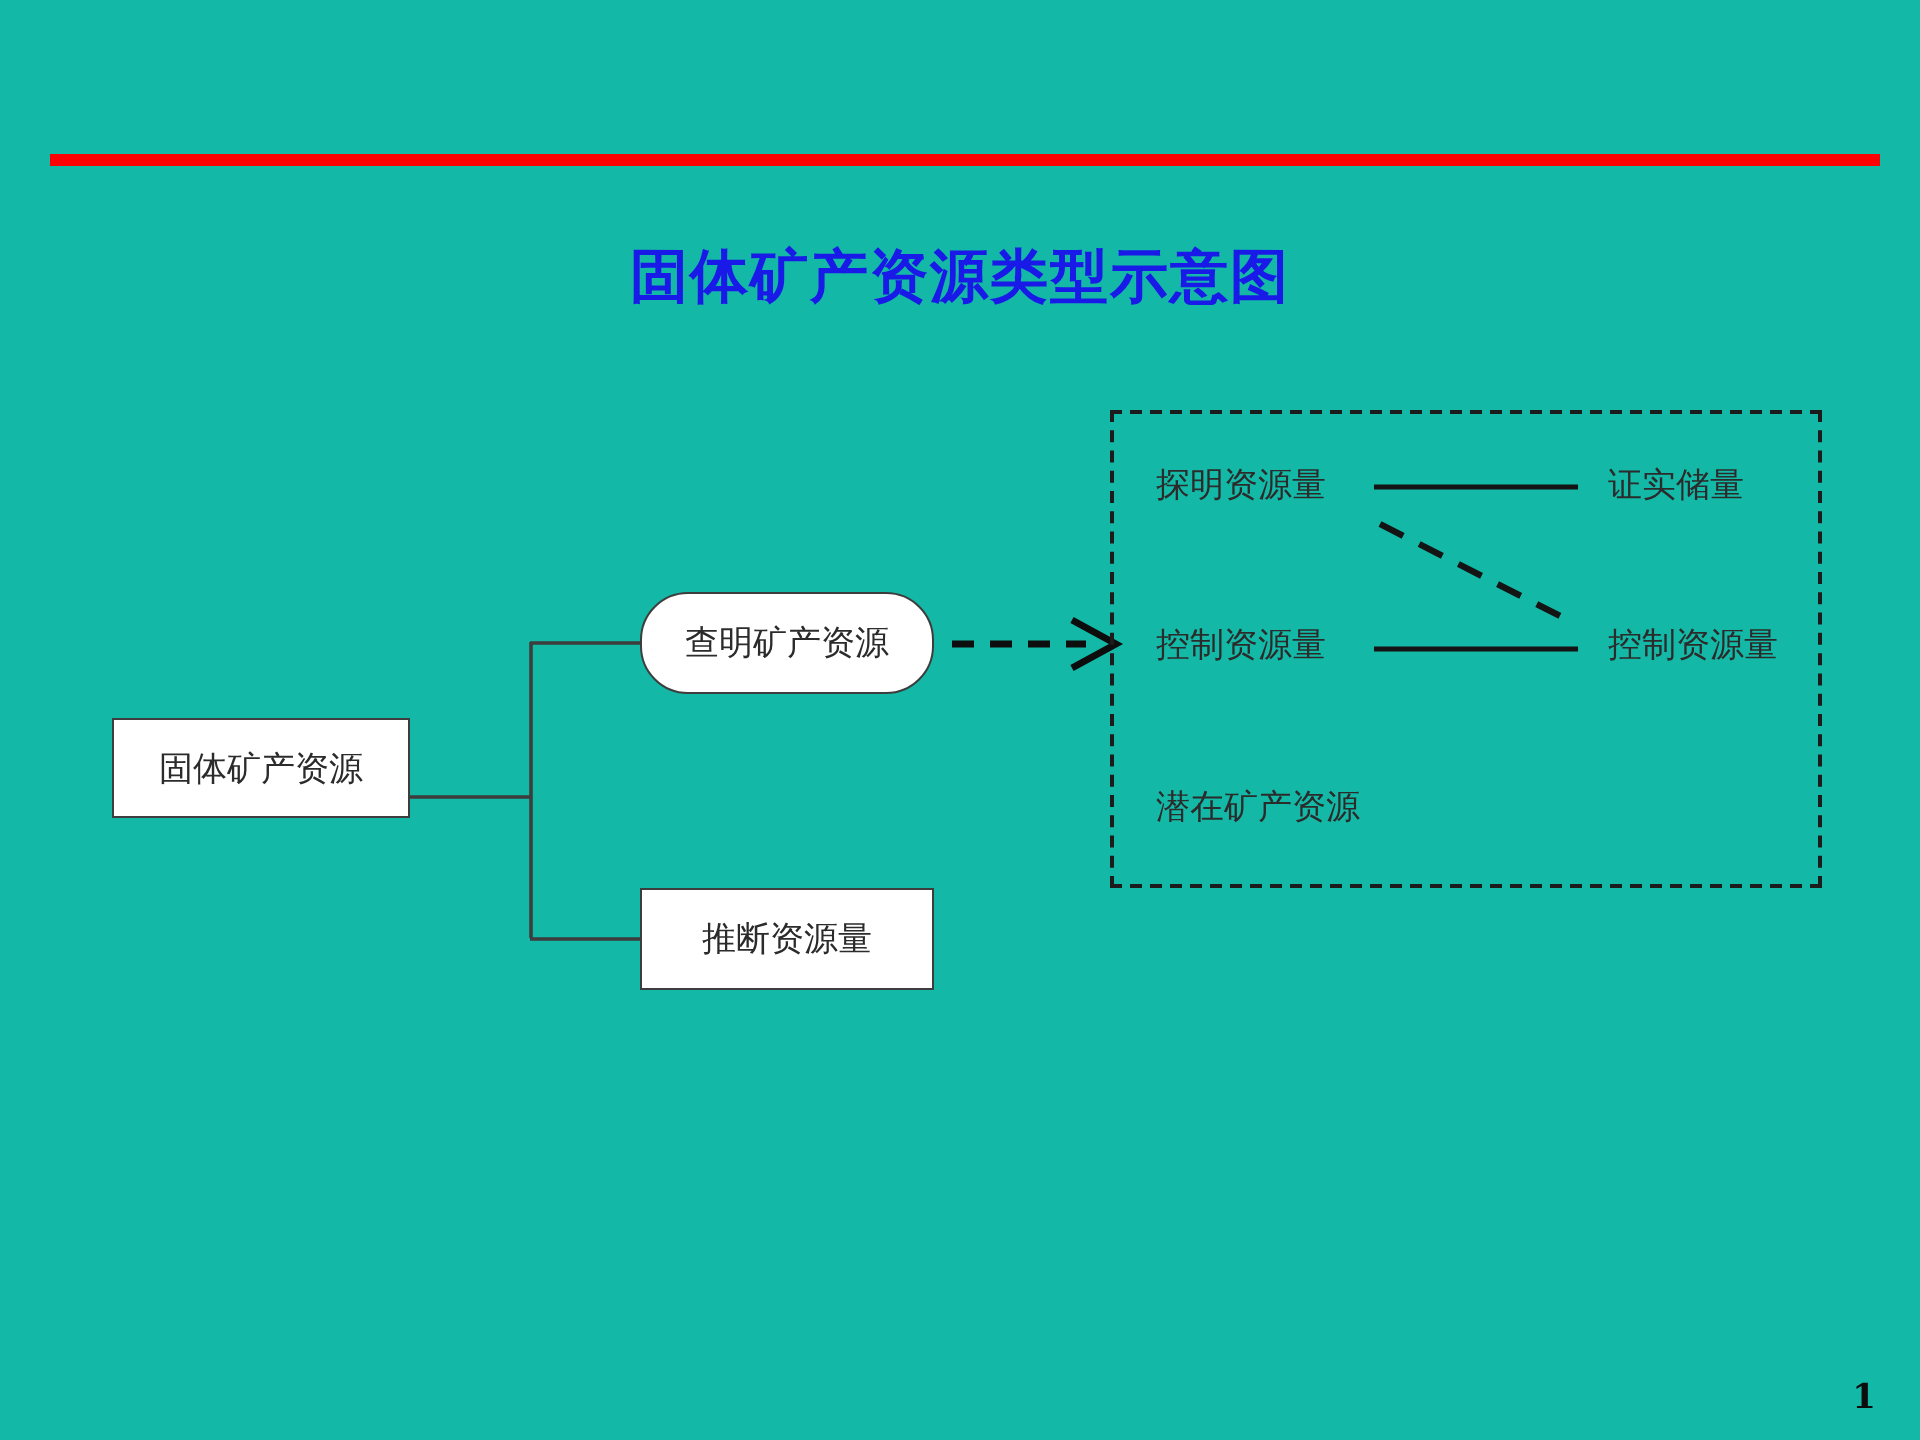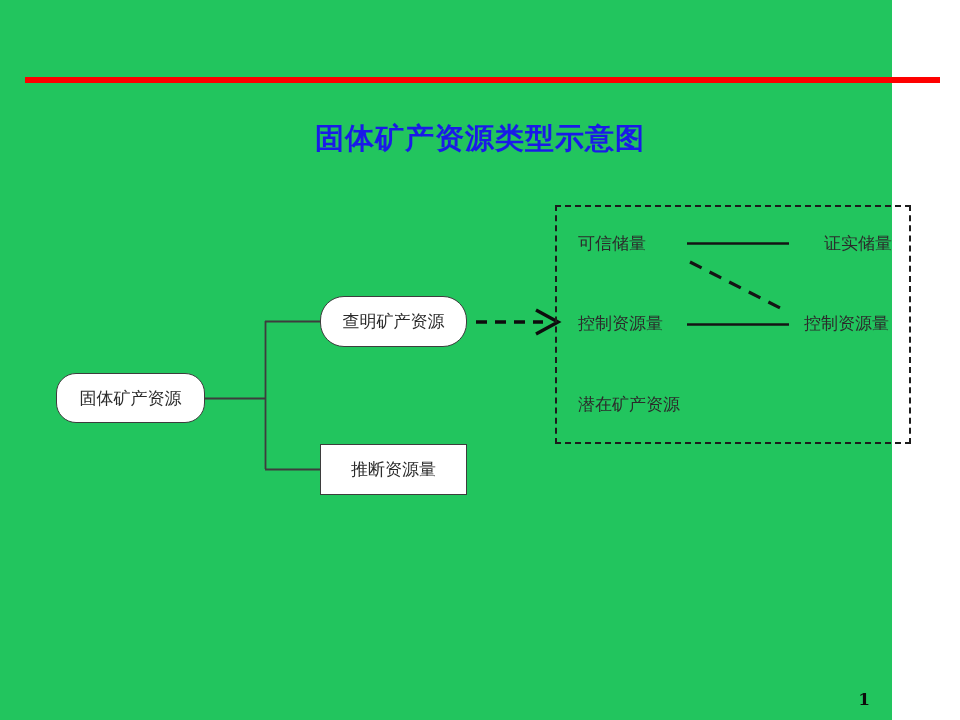--- a/index.html
+++ b/index.html
@@ -11,23 +11,23 @@
     height: 720px;
     background: #ffffff;
     font-family: "DejaVu Sans", "Liberation Sans", sans-serif;
     overflow: hidden;
     position: relative;
   }
 
   #slide {
     position: absolute;
     left: 0; top: 0;
-    width: 892px;
+    width: 960px;
     height: 720px;
-    background: #22c55e;
+    background: #14b8a6;
   }
 
   
   .rule {
     position: absolute;
     left: 25px;
     top: 77px;
     width: 915px;
     height: 6px;
     background: #ff0000;
@@ -64,21 +64,21 @@
     border: 1.6px solid #3d3d3d;
     background: #ffffff;
     display: flex;
     align-items: center;
     justify-content: center;
     color: #2b2b2b;
     font-size: 17px;
     font-family: "DejaVu Serif", "Liberation Serif", serif;
     white-space: nowrap;
   }
-  #node-root   { left: 56px;  top: 373px; width: 149px; height: 50px; border-radius: 20px; }
+  #node-root   { left: 56px;  top: 359px; width: 149px; height: 50px; }
   #node-known  { left: 320px; top: 296px; width: 147px; height: 51px; border-radius: 24px; }
   #node-potential { left: 320px; top: 444px; width: 147px; height: 51px; }
 
   
   .group-box {
     position: absolute;
     left: 555px;
     top: 205px;
     width: 356px;
     height: 239px;
@@ -90,21 +90,21 @@
   
   .glabel {
     position: absolute;
     color: #2b2b2b;
     font-size: 17px;
     font-family: "DejaVu Serif", "Liberation Serif", serif;
     white-space: nowrap;
     line-height: 22px;
   }
   #lbl-proved-res   { left: 578px; top: 232px; }
-  #lbl-proved-rsv   { left: 824px; top: 232px; text-align: center; }
+  #lbl-proved-rsv   { left: 804px; top: 232px; text-align: center; }
   #lbl-ctrl-res     { left: 578px; top: 312px; }
   #lbl-prob-rsv     { left: 804px; top: 312px; }
   #lbl-inferred-res { left: 578px; top: 393px; }
 
   
   .page-num {
     position: absolute;
     right: 22px;
     bottom: 11px;
     font-size: 17px;
@@ -141,21 +141,21 @@
 
     <line x1="690" y1="262" x2="784" y2="310" stroke="#141414" stroke-width="3.2" stroke-dasharray="13 9"></line>
   </svg>
 
   <div class="node" id="node-root">固体矿产资源</div>
   <div class="node" id="node-known">查明矿产资源</div>
   <div class="node" id="node-potential">推断资源量</div>
 
   <div class="group-box"></div>
 
-  <div class="glabel" id="lbl-proved-res">可信储量</div>
+  <div class="glabel" id="lbl-proved-res">探明资源量</div>
   <div class="glabel" id="lbl-proved-rsv">证实储量</div>
 
   <div class="glabel" id="lbl-ctrl-res">控制资源量</div>
   <div class="glabel" id="lbl-prob-rsv">控制资源量</div>
 
   <div class="glabel" id="lbl-inferred-res">潜在矿产资源</div>
 
   <div class="page-num">1</div>
 
 </div>

